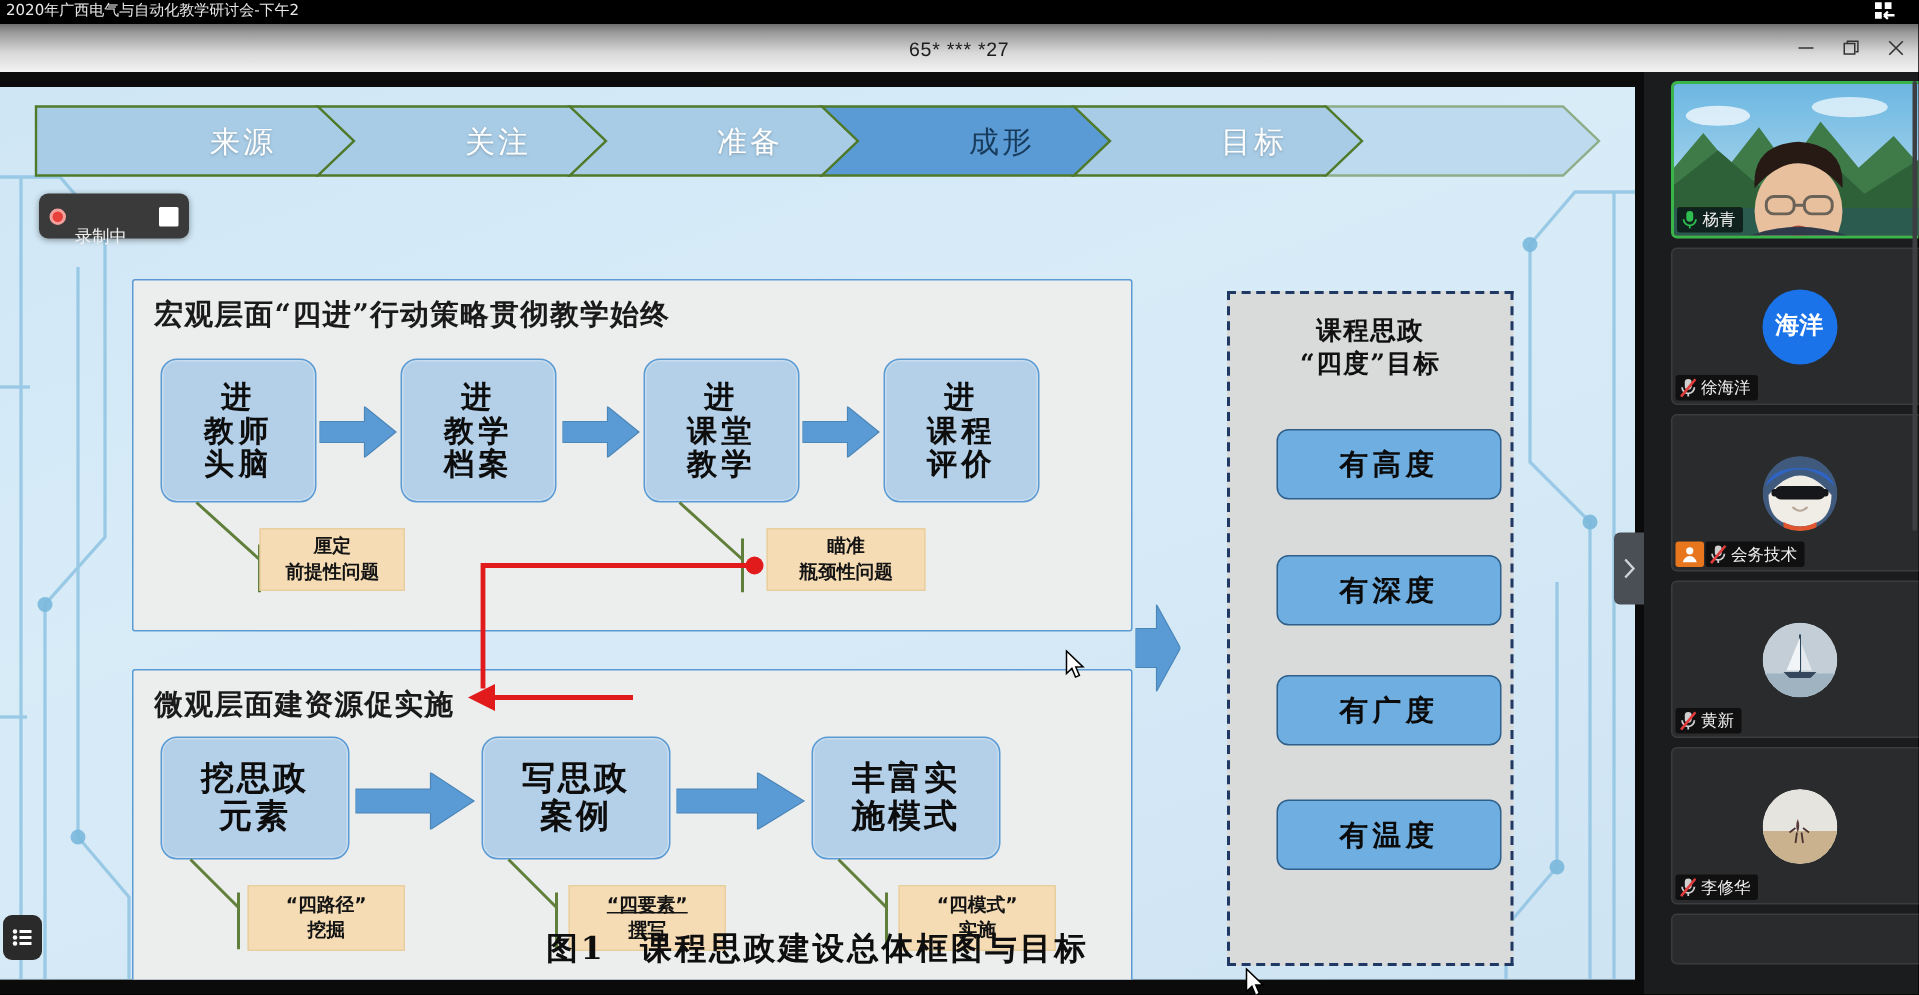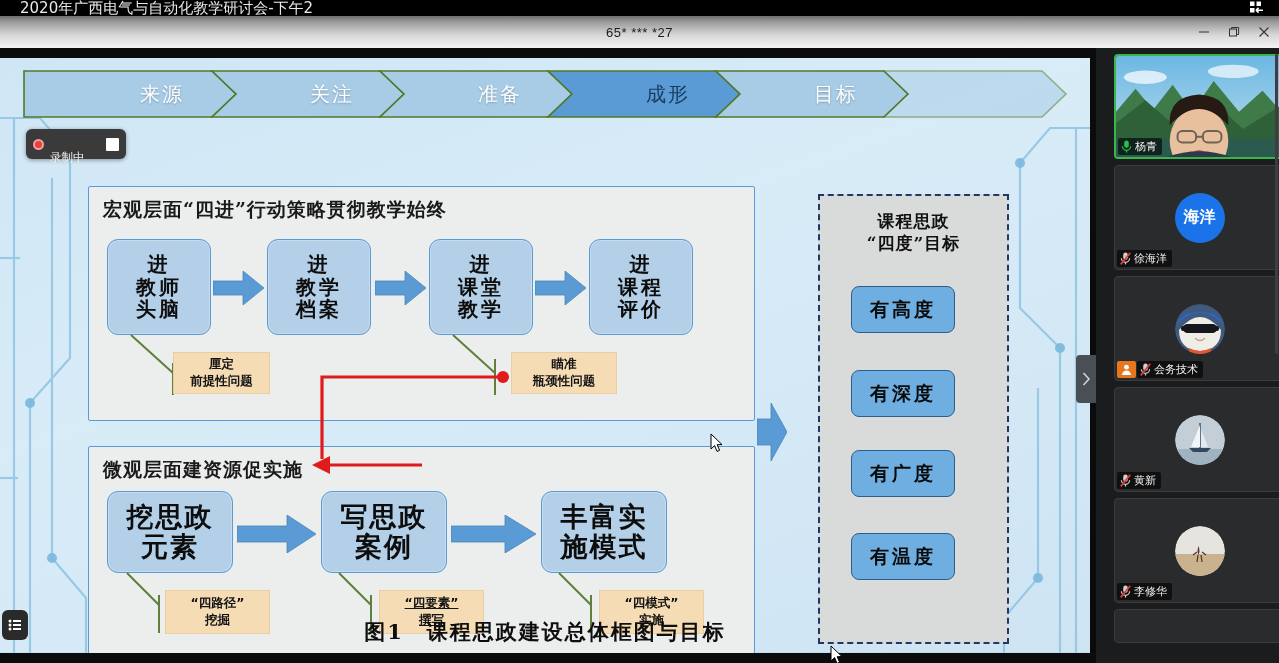--- a/index.html
+++ b/index.html
@@ -7,22 +7,22 @@
     width: 1279px; height: 663px;
     background: #000;
     font-family: "DejaVu Sans", "Liberation Sans", sans-serif;
     overflow: hidden;
   }
   .screen { position: relative; width: 1279px; height: 663px; background:#000; }
 
   
   .os-titlebar {
     position: absolute; left:0; top:0; width:1279px; height:16px;
-    background:#000; color:#e8e8e8; font-size:15px; line-height:16px;
-    padding-left:20px; white-space:nowrap; overflow:hidden;
+    background:#000; color:#e8e8e8; font-size:10px; line-height:16px;
+    padding-left:4px; white-space:nowrap; overflow:hidden;
   }
   .tray-icon {
     position:absolute; right:12px; top:0px; width:28px; height:16px;
   }
 
   
   .app-titlebar {
     position:absolute; left:0; top:16px; width:1279px; height:32px;
     background:linear-gradient(to bottom,#6e6e6e 0%,#9a9a9a 18%,#d8d8d8 60%,#f3f3f3 100%);
     display:flex; align-items:center; justify-content:center;
@@ -91,21 +91,21 @@
 
   .node {
     position:absolute; background:#b4d0e8; border:1.6px solid #5b9bd5;
     border-radius:11px; display:flex; align-items:center; justify-content:center;
     text-align:center; color:#0d0d0d; line-height:1.12; font-weight:bold;
     font-family:"DejaVu Serif", serif;
     box-shadow: inset 0 0 0 1px rgba(255,255,255,.25);
   }
   .node span { display:block; }
   .node-4 { font-size:20px; letter-spacing:3px; }
-  .node-3 { font-size:27px; letter-spacing:2px; }
+  .node-3 { font-size:22px; letter-spacing:2px; }
 
   .callout {
     position:absolute; background:#f5dcb4; border:1px solid #e9cfa0;
     display:flex; flex-direction:column; align-items:center; justify-content:center;
     font-size:12.5px; color:#141414; line-height:1.35; text-align:center;
     font-family:"DejaVu Sans", sans-serif; font-weight:bold;
   }
 
   .arrow-blue { position:absolute; }
   .leader { position:absolute; }
@@ -114,21 +114,21 @@
   .goals {
     position:absolute; left:785px; top:136px; width:191px; height:450px;
     background:#d9dada; border:2px dashed #1f3864;margin-left:33px;
   }
   .goals-title {
     position:absolute; left:0; right:0; top:14px; text-align:center;
     font-size:17px; color:#111; font-weight:bold; line-height:1.3;
     font-family:"DejaVu Serif", serif; letter-spacing:1px;
   }
   .goal-box {
-    position:absolute; left:31px; width:104px; height:47px;
+    position:absolute; left:31px; width:150px; height:47px;
     background:#6eaee0; border:1.6px solid #2e5f8a; border-radius:8px;
     display:flex; align-items:center; justify-content:center;
     font-size:19px; font-weight:bold; color:#0b0b0b; letter-spacing:3px;
     font-family:"DejaVu Serif", serif;
   }
 
   .big-arrow { position:absolute; left:757px; top:345px; }
 
   .figcaption {
     position:absolute; left:0; right:0; top:560px; text-align:center;

